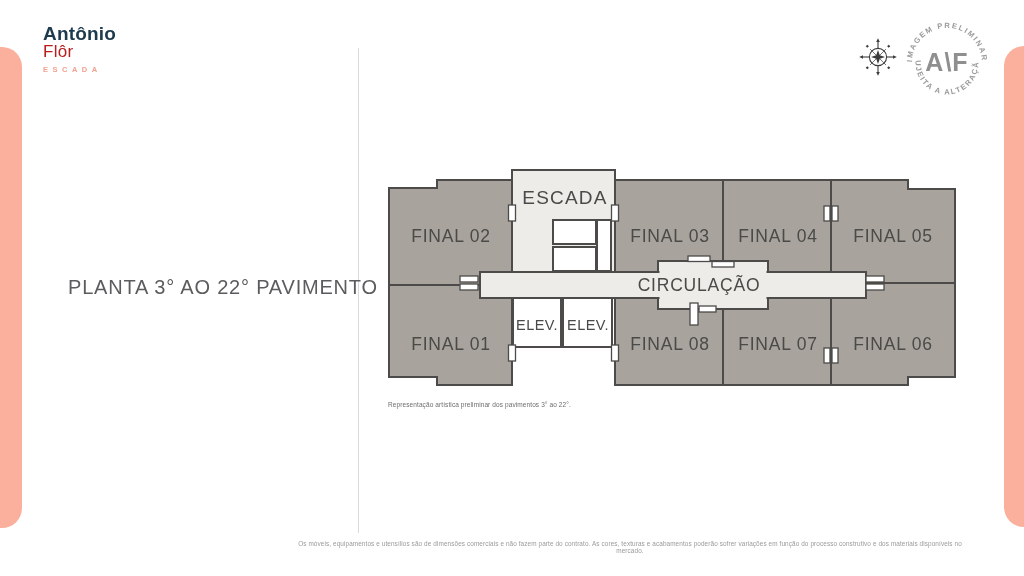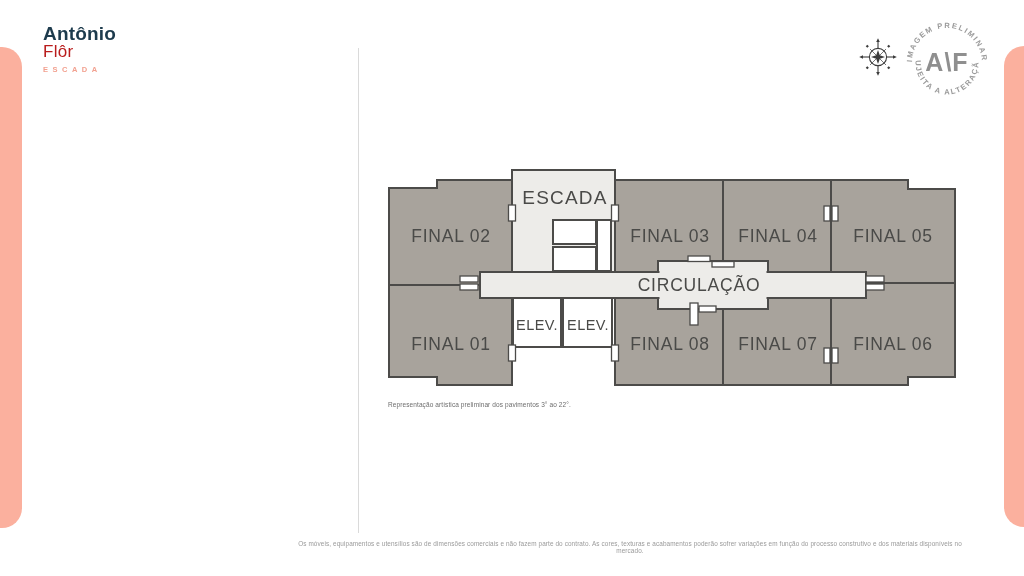--- a/index.html
+++ b/index.html
@@ -51,20 +51,21 @@
   <div class="bar-right"></div>
 
   <header class="logo">
     <div class="logo-1">Antônio</div>
     <div class="logo-2">Flôr</div>
     <div class="logo-tag">ESCADA</div>
   </header>
 
   <div class="divider"></div>
 
+  <h1 class="title">PLANTA 3° AO 22° PAVIMENTO</h1>
 
   <svg class="compass" width="40" height="40" viewBox="0 0 40 40">
     <g stroke="#3c3c3c" stroke-width="1.1" fill="none">
       <circle cx="20" cy="20" r="8.6"></circle>
       <line x1="20" y1="4.5" x2="20" y2="11.5"></line>
       <line x1="20" y1="28.5" x2="20" y2="35.5"></line>
       <line x1="4.5" y1="20" x2="11.5" y2="20"></line>
       <line x1="28.5" y1="20" x2="35.5" y2="20"></line>
       <line x1="12" y1="12" x2="28" y2="28" stroke-width=".7"></line>
       <line x1="12" y1="28" x2="28" y2="12" stroke-width=".7"></line>

